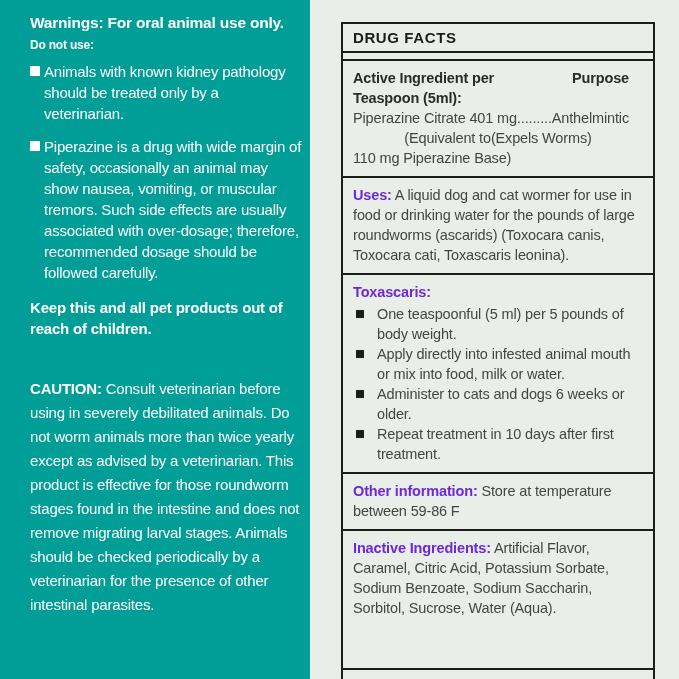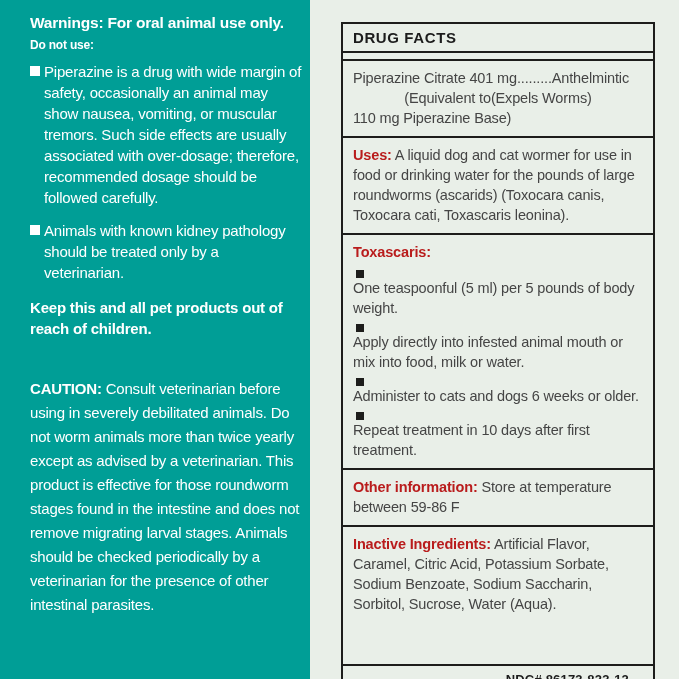--- a/index.html
+++ b/index.html
@@ -36,68 +36,72 @@
     font-size:14.5px;line-height:20px;letter-spacing:-0.15px;
   }
   .df-header{
     font-weight:bold;color:#1C1C1C;font-size:15px;letter-spacing:0.6px;
     padding:4px 10px 3px 10px;
     border-bottom:2px solid #1D1D1B;
   }
   .df-gap{height:6px;border-bottom:2px solid #1D1D1B;}
   .df-section{padding:7px 10px 8px 10px;}
   .df-section + .df-section{border-top:2px solid #1D1D1B;}
-  .df-label{font-weight:bold;color:#b91c1c;}
+  .df-label{font-weight:bold;color:#6d28d9;}
   .ai-row{display:flex;justify-content:space-between;}
   .ai-label{font-weight:bold;color:#2B2B2B;width:190px;}
   .ai-purpose{font-weight:bold;color:#2B2B2B;padding-right:14px;}
   .ai-line{white-space:nowrap;}
   .ai-row2{display:flex;justify-content:center;}
   .df-list{list-style:none;margin:2px 0 0 0;padding:0;}
-  .df-list li{display:flex;margin-top:0;flex-direction:column;}
+  .df-list li{display:flex;margin-top:0;}
   .df-list .sq{flex:0 0 auto;width:8px;height:8px;background:#1D1D1B;margin:6px 13px 0 3px;}
   .df-ndc{
     border-top:2px solid #1D1D1B;
     text-align:right;font-weight:bold;color:#1C1C1C;font-size:13px;
     padding:4px 24px 4px 10px;letter-spacing:0.2px;margin-top:42px;
   }
 </style>
 </head>
 <body>
 
 <div class="canvas">
 
   <div class="left-panel">
     <p class="lp-title">Warnings: For oral animal use only.</p>
     <p class="lp-subtitle">Do not use:</p>
 
     <div class="lp-bullet">
       <span class="lp-sq"></span>
-      <span>Piperazine is a drug with wide margin of safety, occasionally an animal may show nausea, vomiting, or muscular tremors. Such side effects are usually associated with over-dosage; therefore, recommended dosage should be followed carefully.</span>
+      <span>Animals with known kidney pathology should be treated only by a veterinarian.</span>
     </div>
 
     <div class="lp-bullet">
       <span class="lp-sq"></span>
-      <span>Animals with known kidney pathology should be treated only by a veterinarian.</span>
+      <span>Piperazine is a drug with wide margin of safety, occasionally an animal may show nausea, vomiting, or muscular tremors. Such side effects are usually associated with over-dosage; therefore, recommended dosage should be followed carefully.</span>
     </div>
 
     <p class="lp-keep">Keep this and all pet products out of reach of children.</p>
 
     <p class="lp-caution">
       <b>CAUTION:</b>
       <span>Consult veterinarian before using in severely debilitated animals. Do not worm animals more than twice yearly except as advised by a veterinarian.  This product is effective for those roundworm stages found in the intestine and does not remove migrating larval stages.  Animals should be checked periodically by a veterinarian for the presence of other intestinal parasites.</span>
     </p>
   </div>
 
   <div class="facts-box">
 
     <div class="df-header">DRUG FACTS</div>
     <div class="df-gap"></div>
 
     <section class="df-section">
+      <div class="ai-row">
+        <div class="ai-label">Active Ingredient per Teaspoon (5ml):</div>
+        <div class="ai-purpose">Purpose</div>
+      </div>
       <div class="ai-line">Piperazine Citrate 401 mg.........Anthelmintic</div>
       <div class="ai-row2">
         <span>(Equivalent to</span>
         <span>(Expels Worms)</span>
       </div>
       <div class="ai-line">110 mg Piperazine Base)</div>
     </section>
 
     <section class="df-section">
       <b class="df-label">Uses:</b>

